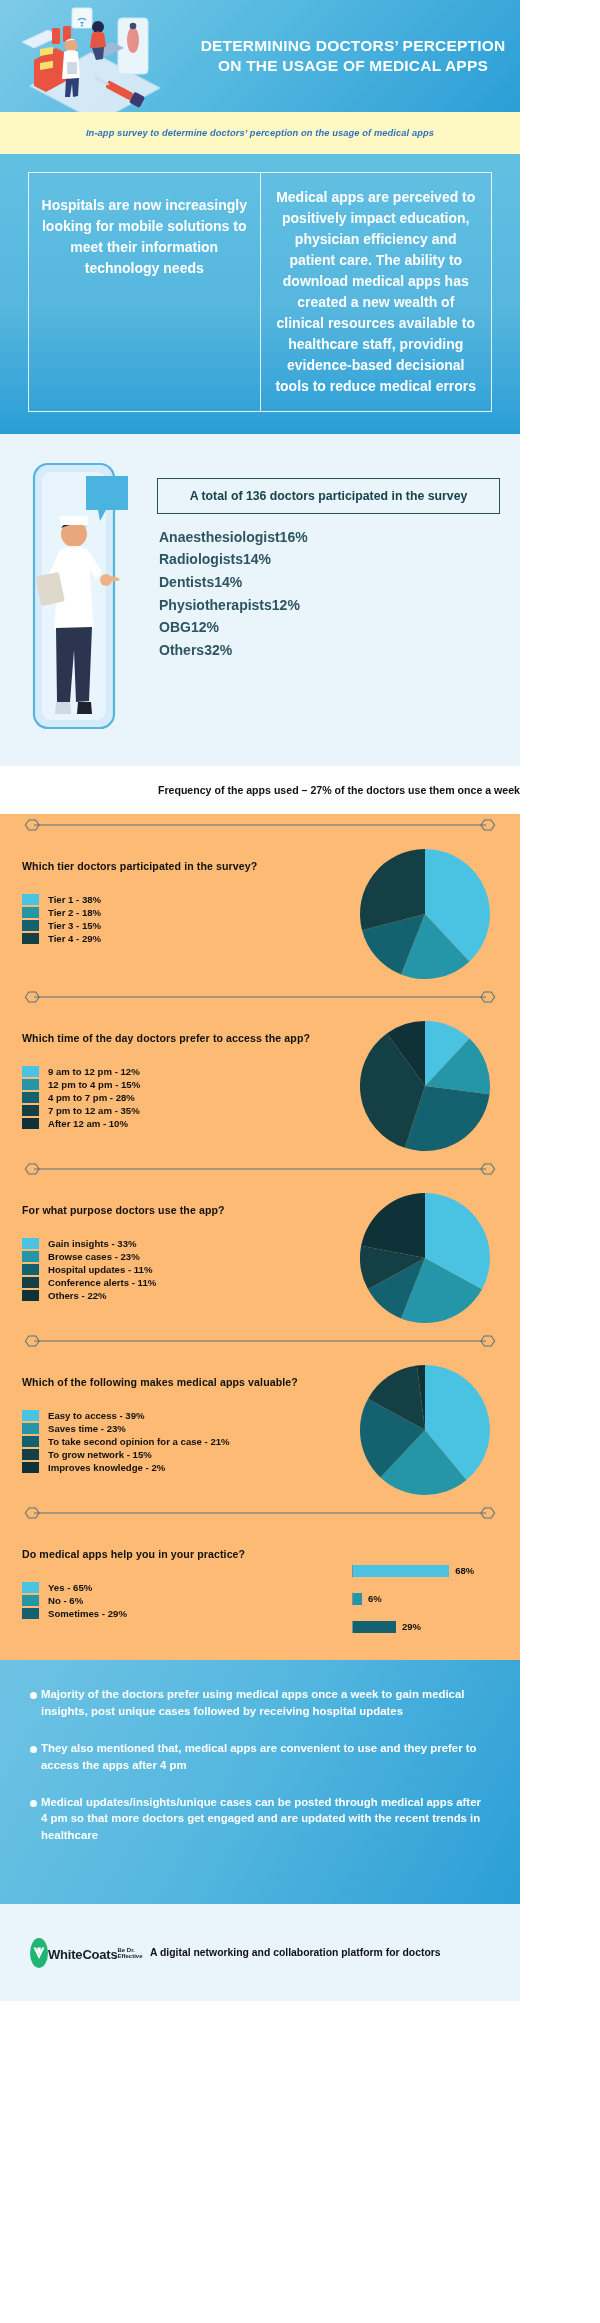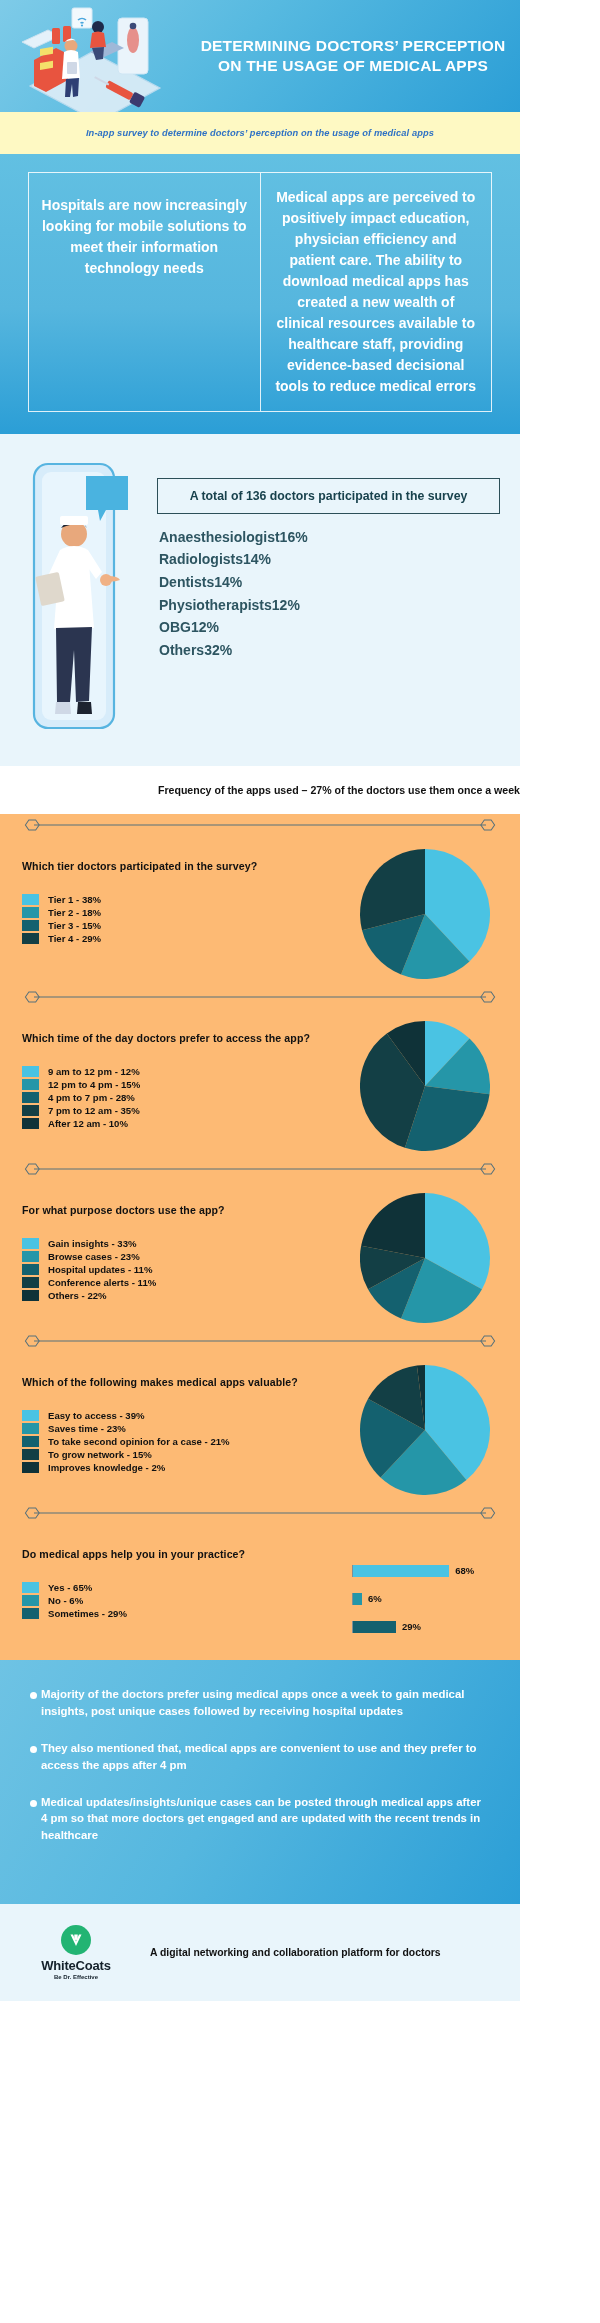--- a/index.html
+++ b/index.html
@@ -100,21 +100,21 @@
     display: flex; gap: 4px; margin-bottom: 20px;
     color: #fff; font-weight: bold; font-size: 11.4px; line-height: 1.48;
   }
   .dot { width: 7px; height: 7px; border-radius: 50%; background: #fff; flex: none; margin-top: 6px; }
 
   
   .footer {
     background: #e9f5fb; height: 97px; display: flex;
     align-items: center; padding: 0 30px; gap: 28px;
   }
-  .logo-col { display: flex; flex-direction: column; align-items: center; width: 92px; }
+  .logo-col { display: flex; flex-direction: row; align-items: center; width: 92px; }
   .logo-mark {
     width: 30px; height: 30px; border-radius: 50%; background: #22b473;
     display: flex; align-items: center; justify-content: center;
   }
   .logo-name { font-size: 13px; font-weight: bold; color: #13202a; margin-top: 3px; letter-spacing: -.2px; }
   .logo-tag { font-size: 6px; font-weight: bold; color: #13202a; margin-top: 1px; }
   .footer-text { font-size: 10.4px; font-weight: bold; color: #111; }
 </style>
 </head>
 <body>

